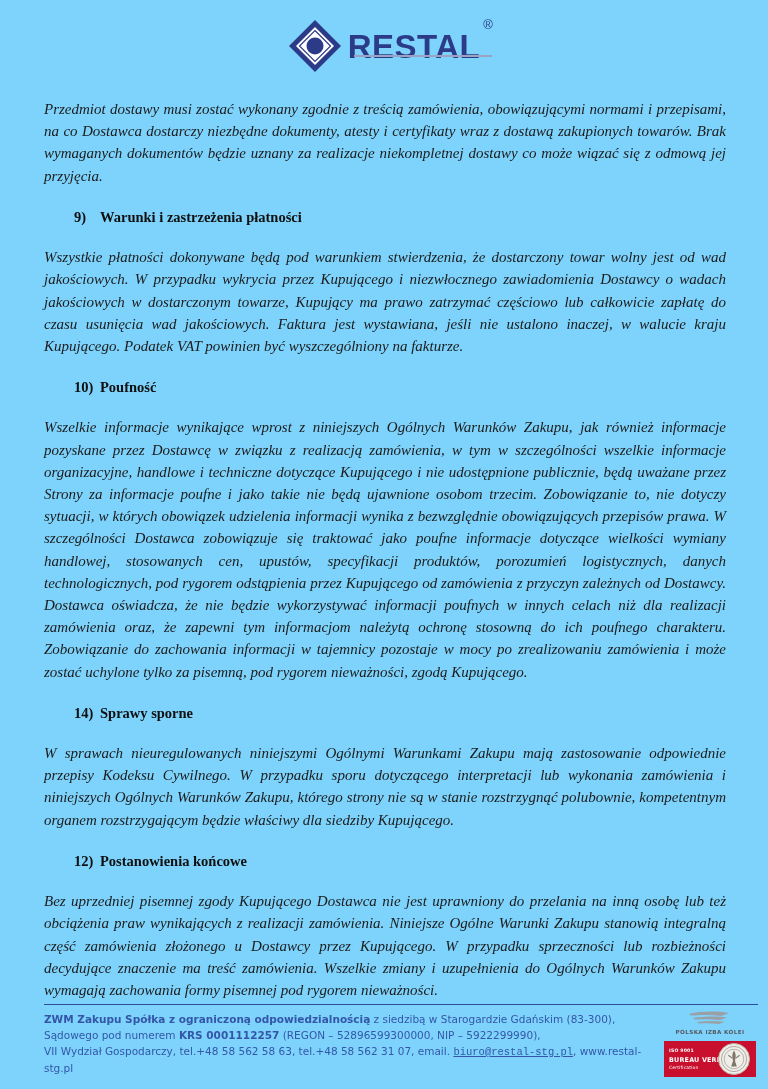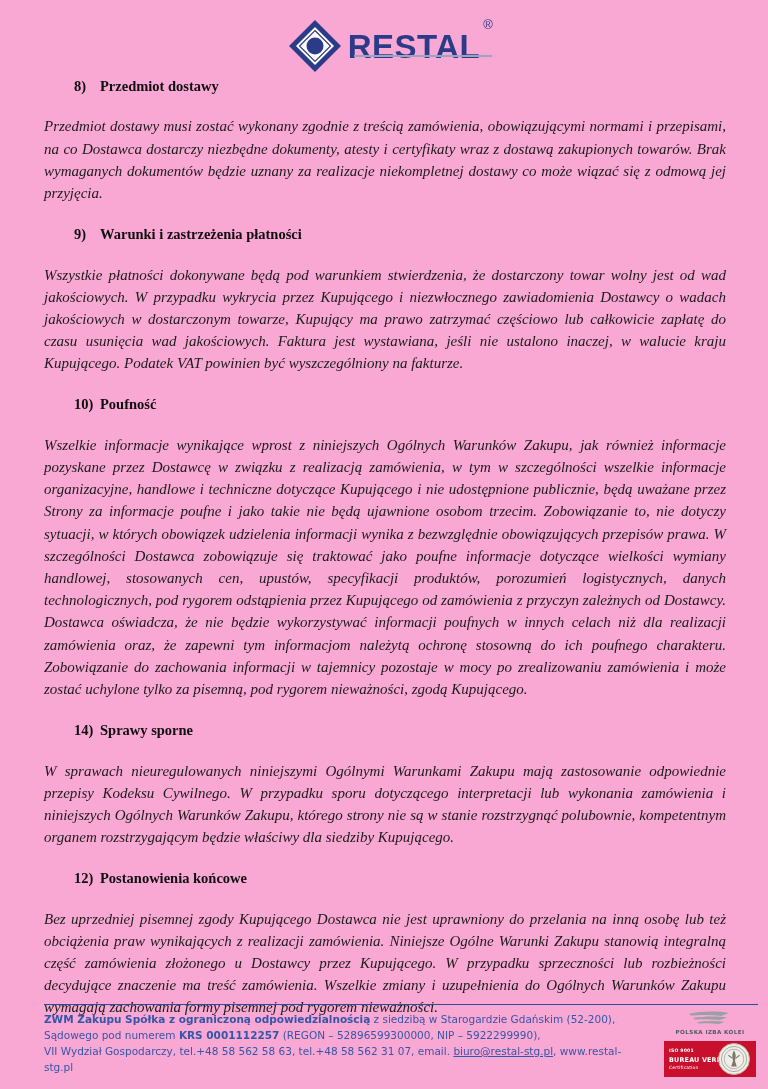--- a/index.html
+++ b/index.html
@@ -4,21 +4,21 @@
 <style>
   html, body {
     margin: 0;
     padding: 0;
     background: #ffffff;
   }
   .page {
     position: relative;
     width: 768px;
     height: 1089px;
-    background: #f9a8d4;
+    background: #7dd3fc;
     overflow: hidden;
     box-sizing: border-box;
   }
 
   
   .logo-bar {
     height: 78px;
     display: flex;
     align-items: center;
     justify-content: center;
@@ -121,20 +121,21 @@
     font-family: "DejaVu Sans", "Liberation Sans", sans-serif;
     font-size: 10.5px;
     line-height: 1.52;
     color: #3456a8;
     max-width: 600px;
   }
   .footer-text b { font-weight: bold; }
   .footer-link {
     color: #3456a8;
     text-decoration: underline;
+    font-family: Liberation Mono, monospace;
   }
 
   .footer-logos {
     display: flex;
     flex-direction: column;
     align-items: center;
     gap: 6px;
     padding-right: 2px;
     margin-top: -2px;
   }
@@ -204,23 +205,20 @@
         <span>RESTAL</span>
         <span class="logo-reg">®</span>
         <span class="logo-underline"></span>
       </span>
     </div>
   </div>
 
   <div class="content">
 
     <div class="block">
-      <h2 class="section-heading">
-        <span class="heading-num">8)</span><span>Przedmiot dostawy</span>
-      </h2>
       <div class="gap-after-heading"></div>
       <p class="body-par">Przedmiot dostawy musi zostać wykonany zgodnie z treścią zamówienia, obowiązującymi normami i przepisami, na co Dostawca dostarczy niezbędne dokumenty, atesty i certyfikaty wraz z dostawą zakupionych towarów. Brak wymaganych dokumentów będzie uznany za realizacje niekompletnej dostawy co może wiązać się z odmową jej przyjęcia.</p>
     </div>
     <div class="gap-after-par"></div>
 
     <div class="block">
       <h2 class="section-heading">
         <span class="heading-num">9)</span><span>Warunki i zastrzeżenia płatności</span>
       </h2>
       <div class="gap-after-heading"></div>
@@ -255,21 +253,21 @@
     </div>
 
   </div>
 
   <div class="footer">
     <div class="footer-rule"></div>
     <div class="footer-inner">
 
       <div class="footer-text">
         <div>
-          <b>ZWM Zakupu Spółka z ograniczoną odpowiedzialnością</b><span> z siedzibą w Starogardzie Gdańskim (52-200),</span>
+          <b>ZWM Zakupu Spółka z ograniczoną odpowiedzialnością</b><span> z siedzibą w Starogardzie Gdańskim (83-300),</span>
         </div>
         <div>
           <span>Sądowego pod numerem </span><b>KRS 0001112257</b><span> (REGON – 52896599300000, NIP – 5922299990),</span>
         </div>
         <div>
           <span>VII Wydział Gospodarczy, tel.+48 58 562 58 63, tel.+48 58 562 31 07, email. </span><a class="footer-link" href="#">biuro@restal-stg.pl</a><span>, www.restal-stg.pl</span>
         </div>
       </div>
 
       <div class="footer-logos">

